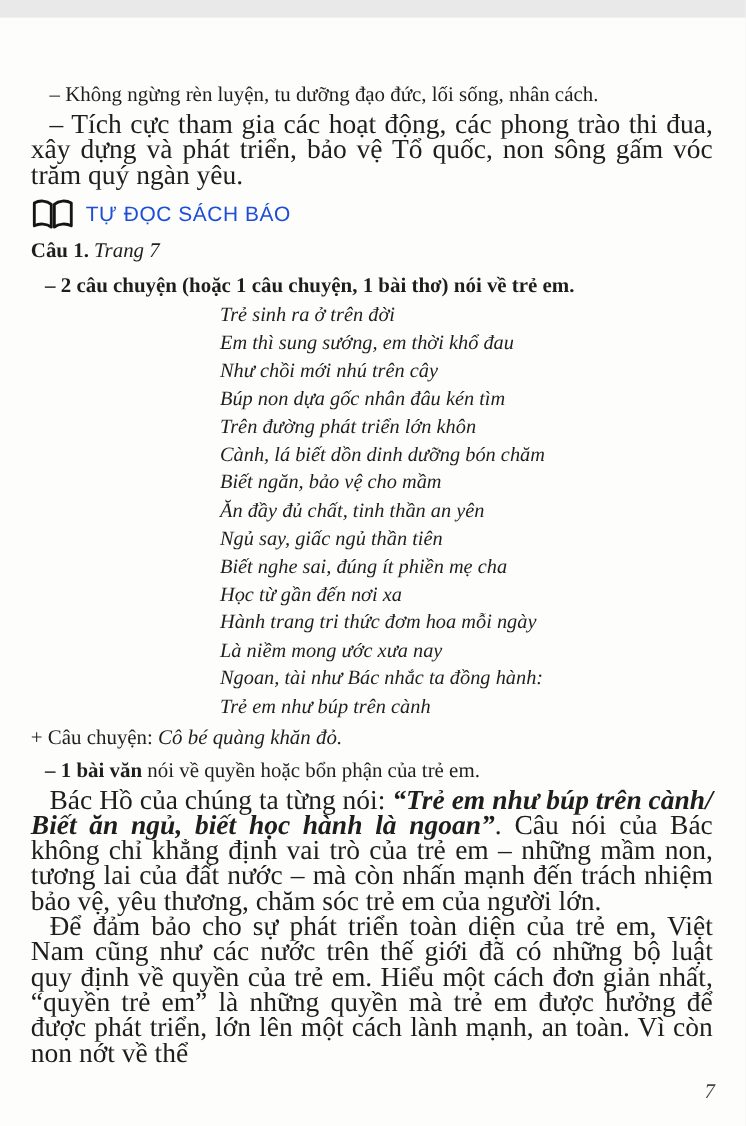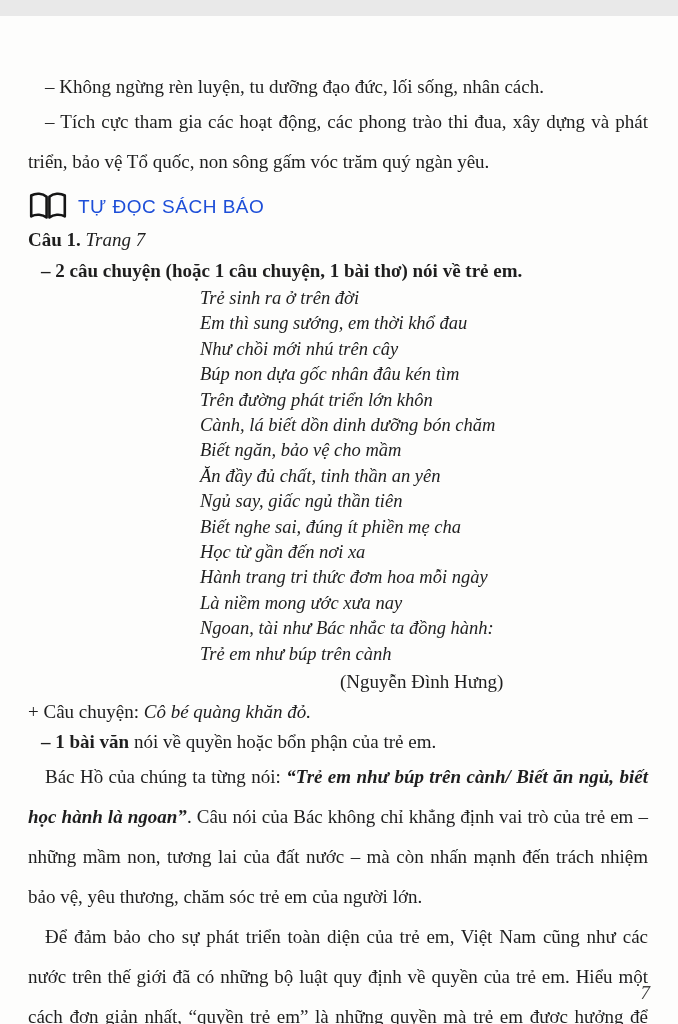--- a/index.html
+++ b/index.html
@@ -14,22 +14,22 @@
     background:#fdfdfc;
     color:#1e1e1e;
     overflow:hidden;
     box-sizing:border-box;
     padding:56px 30px 0 28px;
   }
   p{margin:0;}
   .para{
     text-align:justify;
     text-indent:17px;
-    font-size:19px;
-    line-height:40px;
+    font-size:25px;
+    line-height:23px;
   }
   .bullet-line{
     font-size:19px;
     line-height:30px;
     text-indent:17px;
   }
   .section-header{
     display:flex;
     align-items:center;
     gap:10px;
@@ -122,21 +122,20 @@
     <div class="poem-line">Ăn đầy đủ chất, tinh thần an yên</div>
     <div class="poem-line">Ngủ say, giấc ngủ thần tiên</div>
     <div class="poem-line">Biết nghe sai, đúng ít phiền mẹ cha</div>
     <div class="poem-line">Học từ gần đến nơi xa</div>
     <div class="poem-line">Hành trang tri thức đơm hoa mỗi ngày</div>
     <div class="poem-line">Là niềm mong ước xưa nay</div>
     <div class="poem-line">Ngoan, tài như Bác nhắc ta đồng hành:</div>
     <div class="poem-line">Trẻ em như búp trên cành</div>
   </div>
 
-  <p class="poem-author">(Nguyễn Đình Hưng)</p>
 
   <p class="item-line"><span>+ Câu chuyện: </span><span class="item-title">Cô bé quàng khăn đỏ.</span></p>
 
 
   <p class="essay-line"><span class="essay-bold">– 1 bài văn</span><span> nói về quyền hoặc bổn phận của trẻ em.</span></p>
 
   <p class="para"><span>Bác Hồ của chúng ta từng nói: </span><span class="quote-bold-italic">“Trẻ em như búp trên cành/ Biết ăn ngủ, biết học hành là ngoan”</span><span>. Câu nói của Bác không chỉ khẳng định vai trò của trẻ em – những mầm non, tương lai của đất nước – mà còn nhấn mạnh đến trách nhiệm bảo vệ, yêu thương, chăm sóc trẻ em của người lớn.</span></p>
 
   <p class="para">Để đảm bảo cho sự phát triển toàn diện của trẻ em, Việt Nam cũng như các nước trên thế giới đã có những bộ luật quy định về quyền của trẻ em. Hiểu một cách đơn giản nhất, “quyền trẻ em” là những quyền mà trẻ em được hưởng để được phát triển, lớn lên một cách lành mạnh, an toàn. Vì còn non nớt về thể</p>
 

